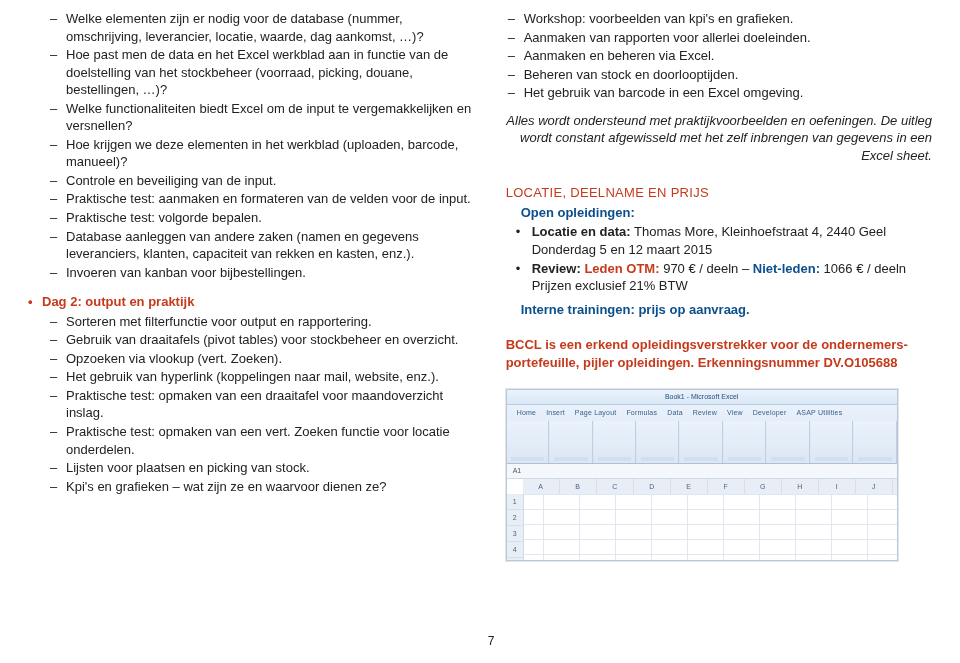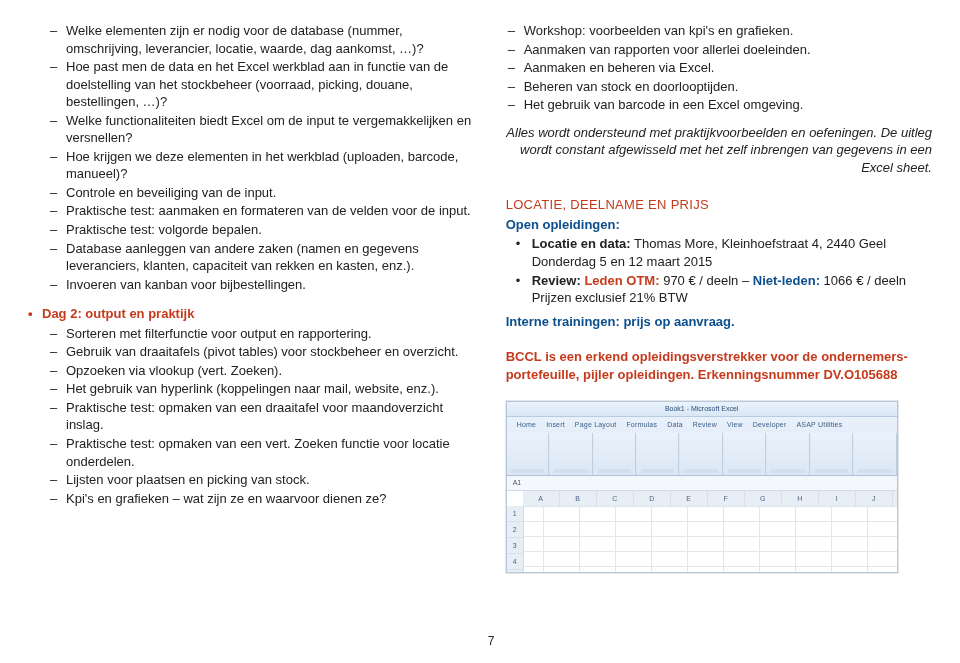--- a/index.html
+++ b/index.html
@@ -10,21 +10,21 @@
     line-height: 1.35;
     color: #222;
     background: #fff;
     width: 960px;
     height: 663px;
     overflow: hidden;
   }
   .page {
     display: flex;
     gap: 30px;
-    padding: 22px 28px 10px 28px;
+    padding: 10px 28px 10px 28px;
     box-sizing: border-box;
     height: 100%;
   }
   .col {
     flex: 1 1 0;
     min-width: 0;
   }
   .col-left { flex: 1.05; }
   .col-right { flex: 1; position: relative; }
   ul.dash, ul.dot {
@@ -61,21 +61,21 @@
   }
   .sec-red {
     color: #c63a1c;
     font-weight: 400;
     letter-spacing: .3px;
     margin: 20px 0 2px 0;
   }
   .sec-blue {
     color: #0b4f8c;
     font-weight: 600;
-    margin: 0 0 2px 0;
+    margin: 0 0 2px 15px;
   }
   .price-red { color: #c63a1c; font-weight: 600; }
   .price-blue { color: #0b4f8c; font-weight: 600; }
   .bold { font-weight: 600; }
   .page-number {
     position: absolute;
     bottom: 4px;
     left: -18px;
     font-size: 12px;
     color: #222;

